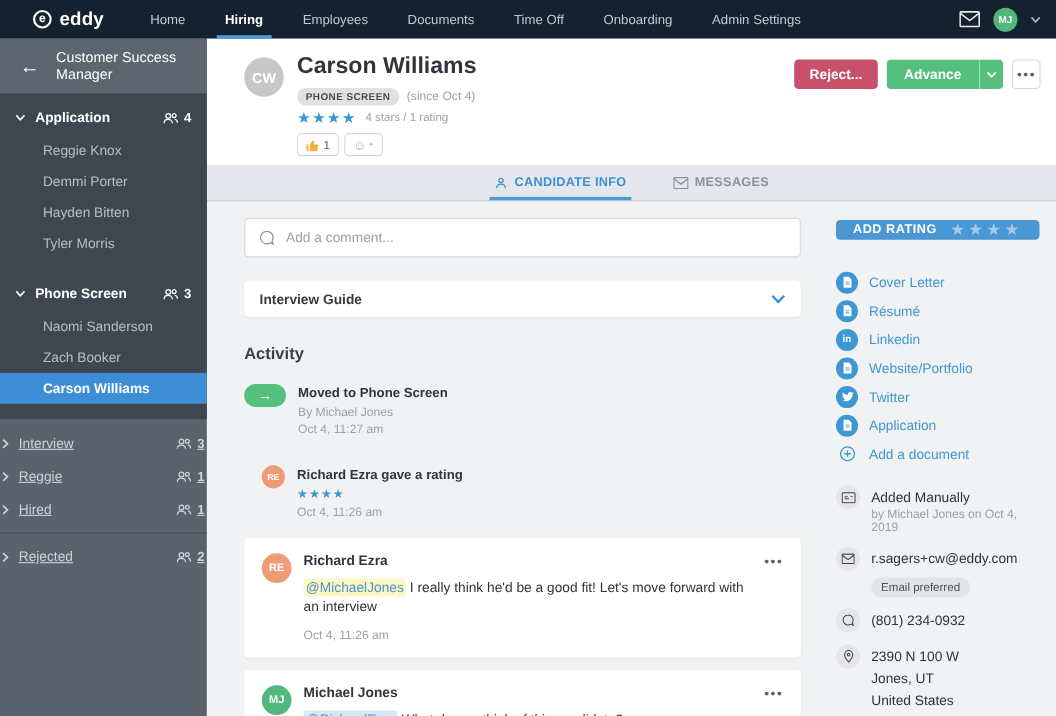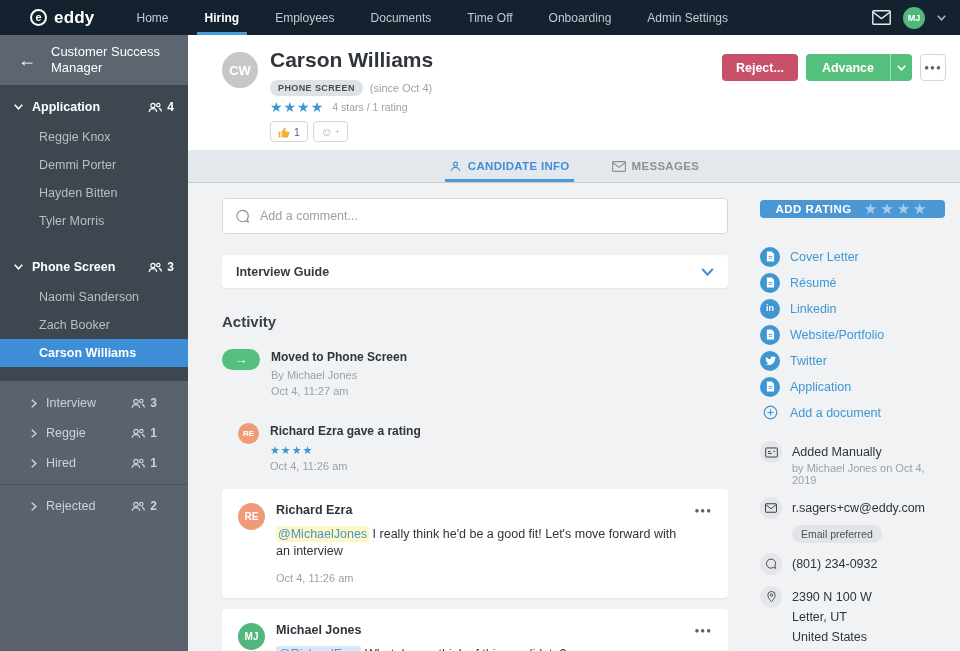--- a/index.html
+++ b/index.html
@@ -23,21 +23,21 @@
   .sb-header { height:50px; background:#5d6670; display:flex; align-items:center; gap:15px; padding-left:18px; }
   .sb-back { color:#fff; font-size:18px; font-weight:bold; cursor:pointer; line-height:1; }
   .sb-title { color:#fff; font-size:13px; line-height:1.25; width:118px; }
   .sb-dark { background:#3e4750; padding:6px 0 14px 0; }
   .sb-sec { display:flex; align-items:center; height:32px; padding:0 14px; color:#fff; cursor:pointer; }
   .sb-sec .sec-label { font-size:12.5px; font-weight:bold; margin-left:9px; }
   .sb-sec .sec-count, .sb-row .sec-count { margin-left:auto; display:flex; align-items:center; gap:5px; font-size:12px; font-weight:bold; }
   .sb-item { height:28px; line-height:28px; padding-left:39px; color:#b9bec4; font-size:12.5px; cursor:pointer; }
   .sb-item.selected { background:#3e8ed7; color:#fff; font-weight:bold; }
   .sb-gap { height:16px; }
-  .sb-row { display:flex; align-items:center; height:30px; padding:0 31px; color:#ced2d6; font-size:12.5px; cursor:pointer; }
+  .sb-row { display:flex; align-items:center; height:30px; padding:0 2px; color:#ced2d6; font-size:12.5px; cursor:pointer;text-decoration:underline; }
   .sb-row .sec-label { margin-left:9px; font-weight:normal; }
   .sb-collapsed { padding-top:7px; }
   .sb-divider { border-top:1px solid #4a525b; margin:6px 0; }
   .chev { flex:0 0 auto; }
 
   
   .main { position:absolute; top:35px; left:188px; right:0; bottom:0; background:#f1f2f4; }
   .cand-header { position:relative; height:115px; background:#fff; }
   .cw-avatar { position:absolute; left:34px; top:17px; width:36px; height:36px; border-radius:50%; background:#c5c7c9; color:#fff; font-size:13px; font-weight:bold; display:flex; align-items:center; justify-content:center; }
   .cand-name { position:absolute; left:82px; top:13px; font-size:21px; font-weight:bold; color:#2e353c; }
@@ -478,21 +478,21 @@
           </div>
           <div class="info-row">
             <span class="info-icon">
                 <svg width="11" height="13" viewBox="0 0 24 26" fill="none" stroke="#3a414a" stroke-width="2">
                   <path d="M12 24.5S4 16 4 10a8 8 0 0 1 16 0c0 6-8 14.5-8 14.5z"></path>
                   <circle cx="12" cy="10" r="2.6"></circle>
                 </svg>
               </span>
             <div>
               <div class="info-text">2390 N 100 W</div>
-              <div class="info-text">Letter, UT</div>
+              <div class="info-text">Jones, UT</div>
               <div class="info-text">United States</div>
             </div>
           </div>
 
         </div>
       </div>
 
     </div>
   </main>
 </div>

